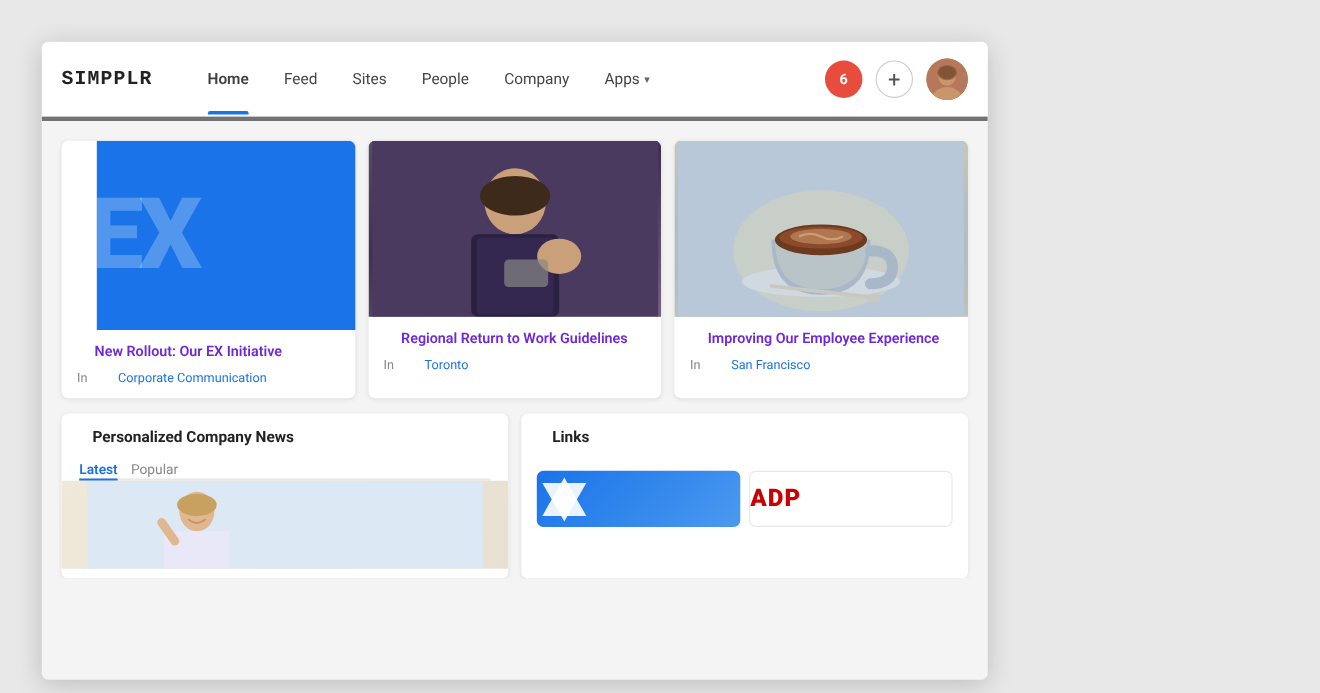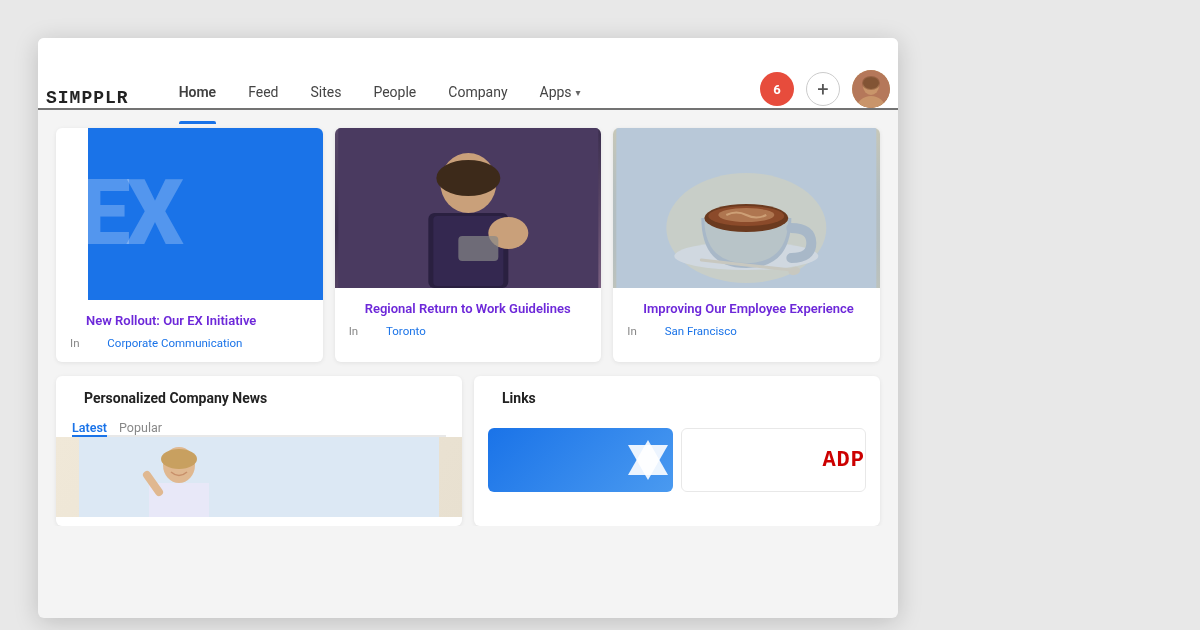--- a/index.html
+++ b/index.html
@@ -19,23 +19,23 @@
       background: #f4f4f4;
       border-radius: 6px;
       box-shadow: 0 4px 24px rgba(0,0,0,0.18);
       overflow: hidden;
     }
     
     .navbar {
       background: #fff;
       height: 72px;
       display: flex;
-      align-items: flex-end;
-      padding: 0 8px;
-      border-bottom: 2px solid #737373;
+      align-items: center;
+      padding: 0 18px;
+      border-bottom: 4px solid #737373;
       position: relative;
     }
     .logo {
       font-size: 18px;
       font-weight: 700;
       letter-spacing: 1px;
       color: #222;
       margin-right: 36px;
       font-family: 'Courier New', monospace;
     }
@@ -267,27 +267,26 @@
       display: flex;
     }
     
     .links-grid {
       display: grid;
       grid-template-columns: 1fr 1fr;
       gap: 8px;
       padding: 12px 14px;
     }
     .link-tile {
-      height: 64px;
+      height: 51px;
       border-radius: 6px;
       overflow: hidden;
       display: flex;
       align-items: center;
-      justify-content: flex-end;
-      font-family: Liberation Mono, monospace;
+      justify-content: flex-start;
     }
     .link-tile-blue {
       background: linear-gradient(135deg, #1a73e8 0%, #4a9af0 100%);
       position: relative;
     }
     .adp-tile {
       background: #fff;
       border: 1px solid #e8e8e8;
     }
     .adp-logo {

